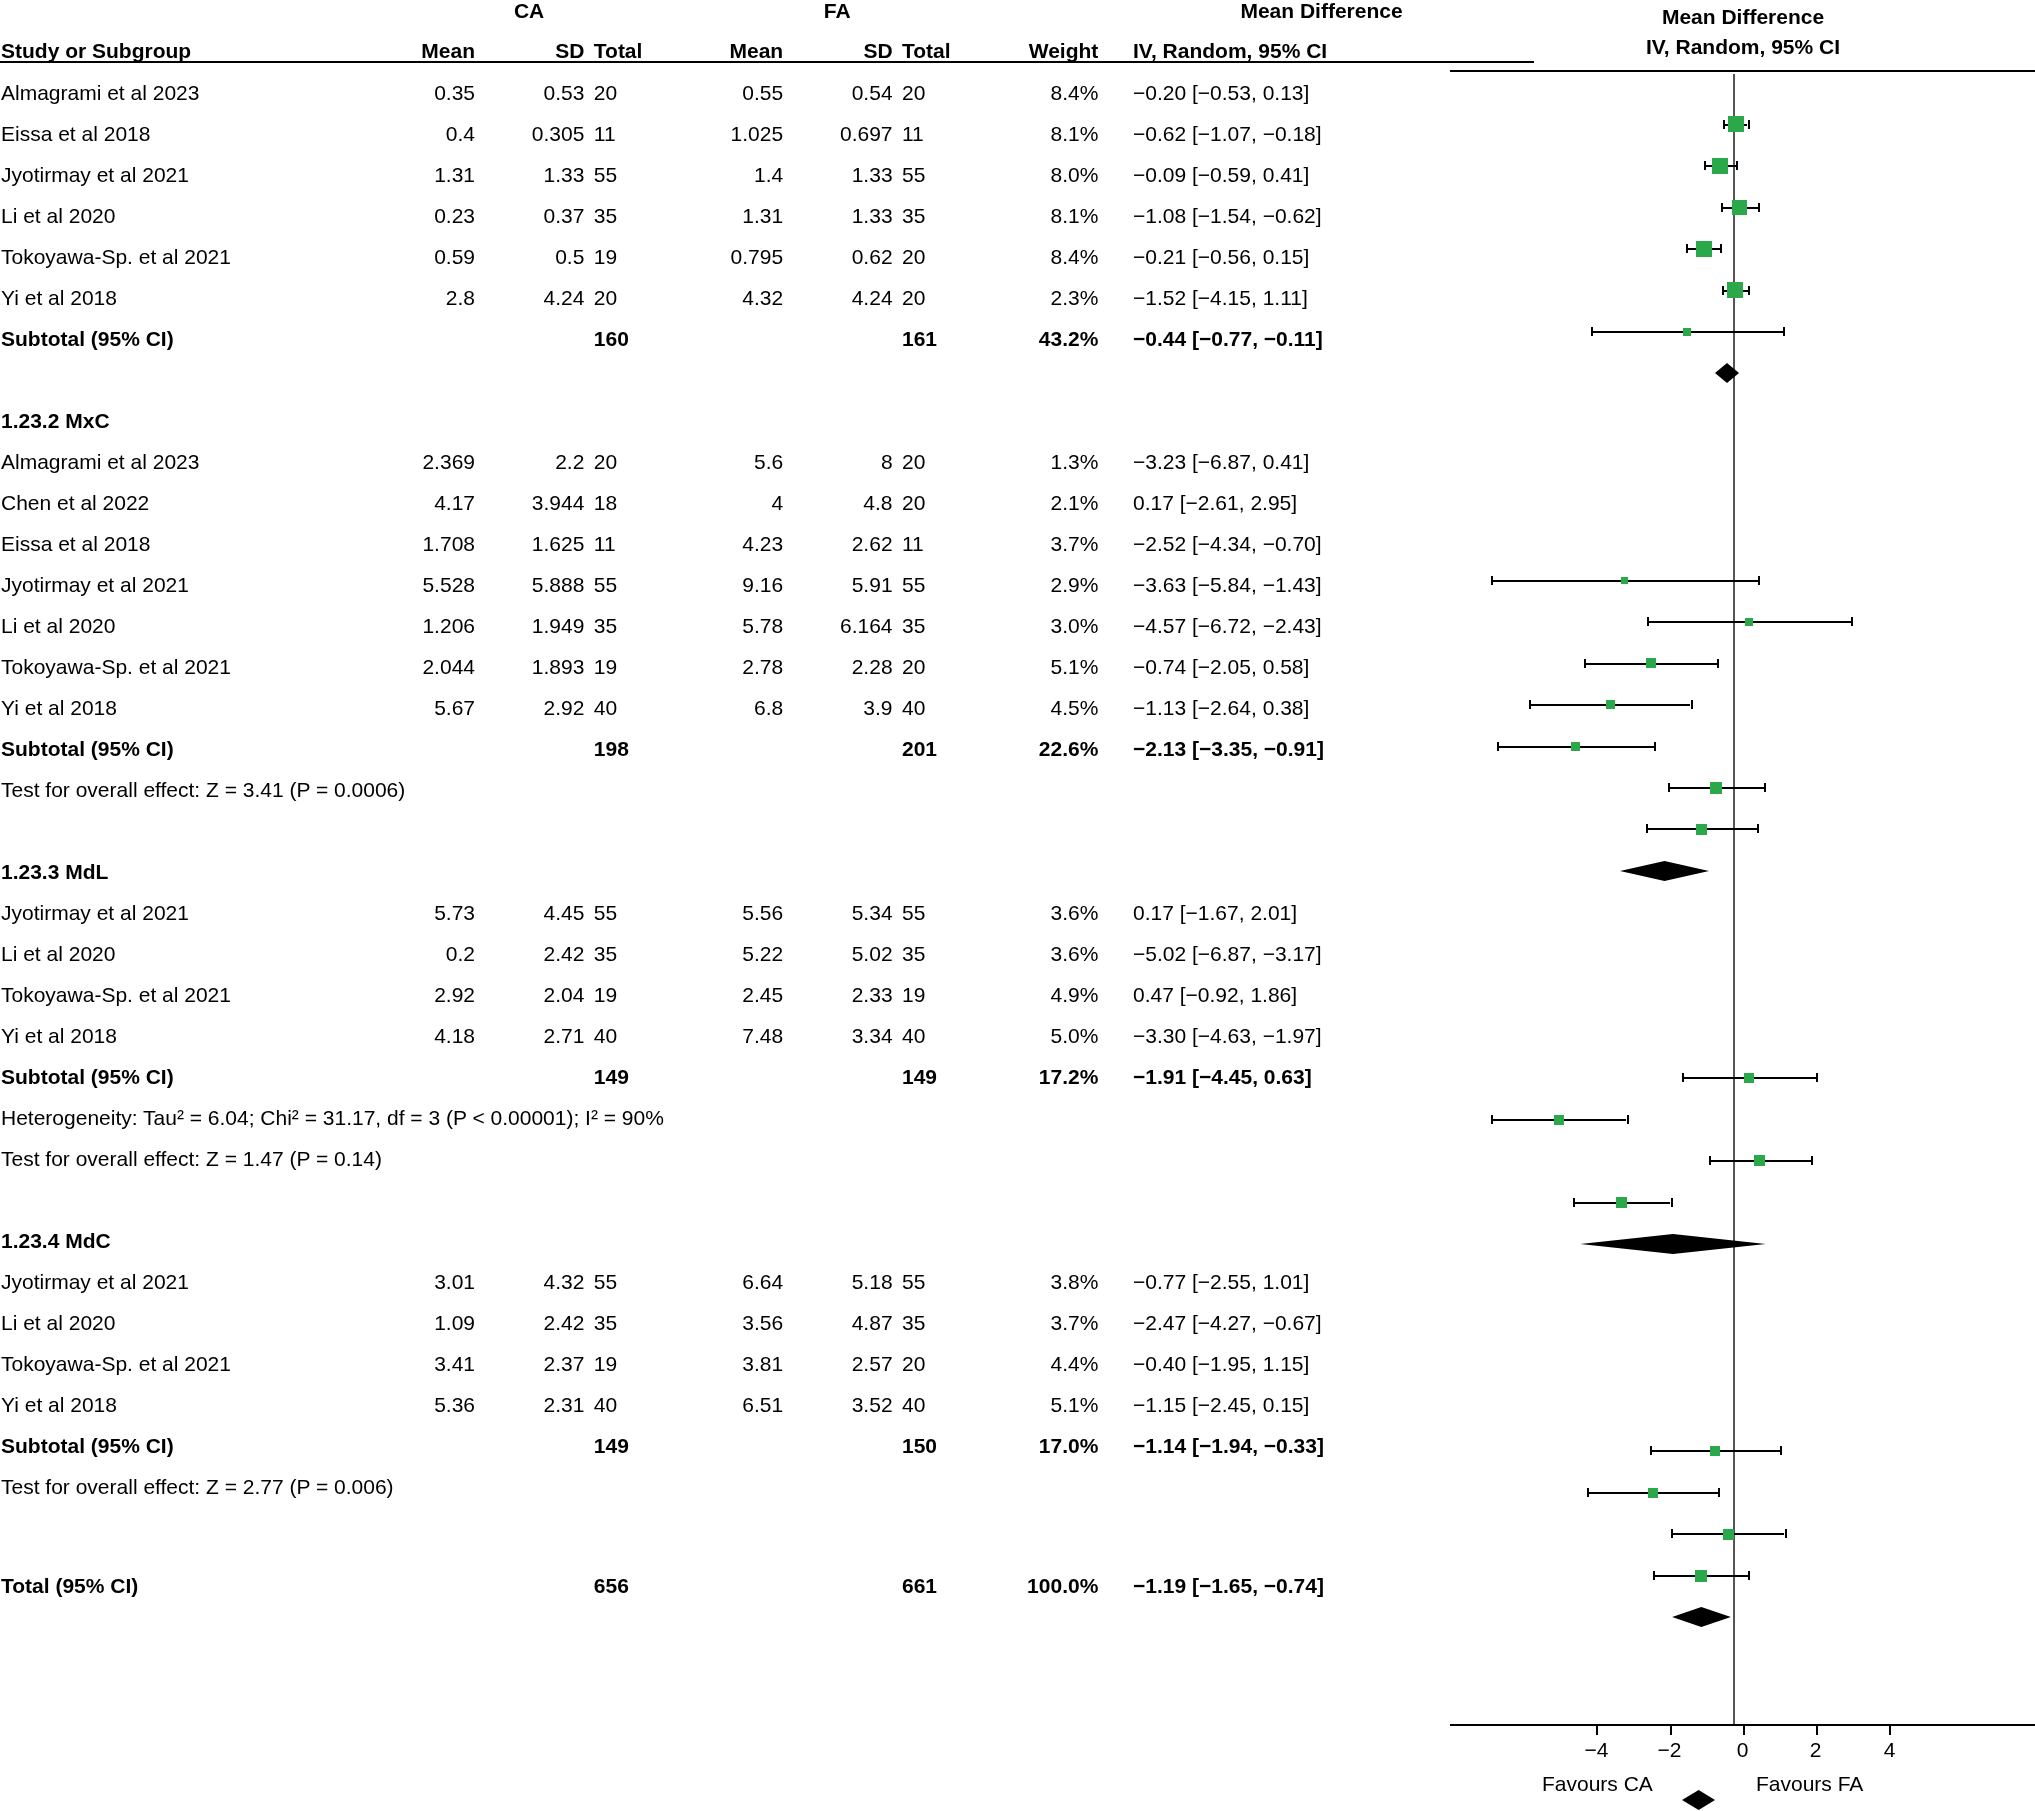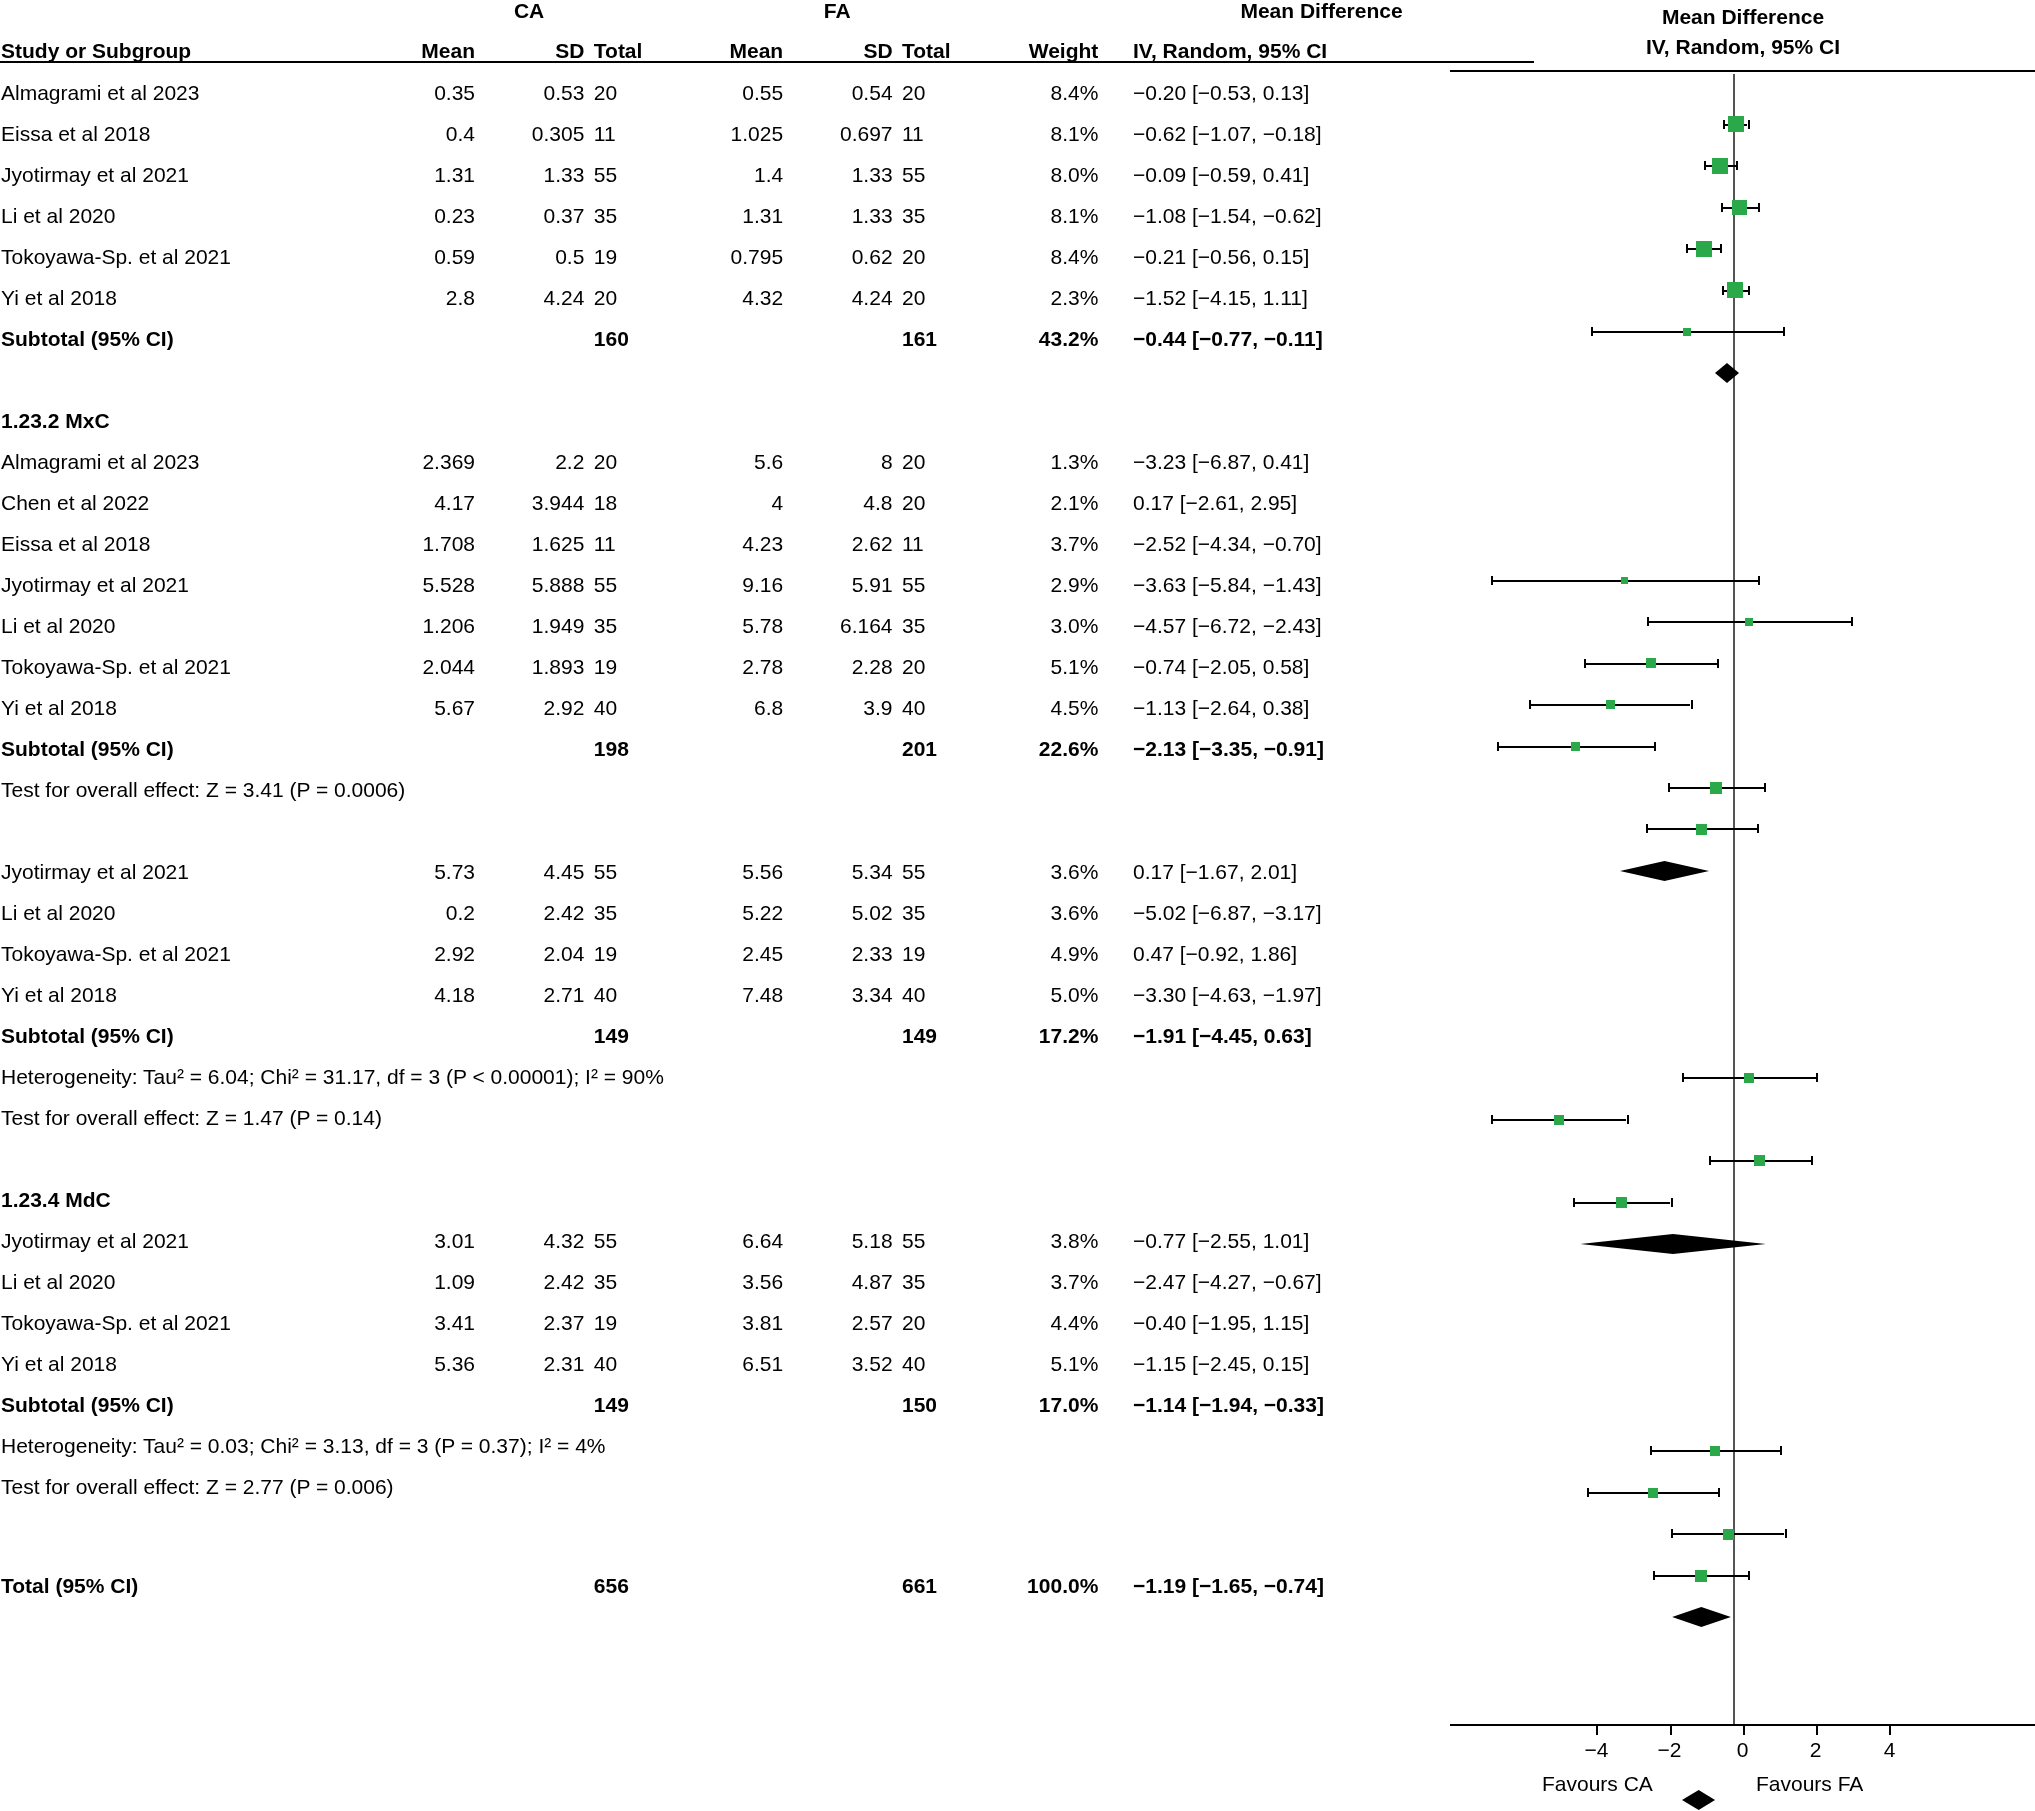--- a/index.html
+++ b/index.html
@@ -290,20 +290,23 @@
             <td class="c-tot">201</td>
             <td class="c-wt">22.6%</td>
             <td class="c-ci">−2.13 [−3.35, −0.91]</td>
           </tr>
           <tr class="row het">
             <td class="c-study" colspan="9">Test for overall effect: Z = 3.41 (P = 0.0006)</td>
           </tr>
           <tr>
             <td colspan="9" style="height: 41px;"></td>
           </tr>
+          <tr class="row sub-head">
+            <td class="c-study" colspan="9">1.23.3 MdL</td>
+          </tr>
           <tr class="row ">
             <td class="c-study">Jyotirmay et al 2021</td>
             <td class="c-num">5.73</td>
             <td class="c-num">4.45</td>
             <td class="c-tot">55</td>
             <td class="c-num">5.56</td>
             <td class="c-num">5.34</td>
             <td class="c-tot">55</td>
             <td class="c-wt">3.6%</td>
             <td class="c-ci">0.17 [−1.67, 2.01]</td>
@@ -411,23 +414,20 @@
           <tr class="row bold">
             <td class="c-study">Subtotal (95% CI)</td>
             <td class="c-num"></td>
             <td class="c-num"></td>
             <td class="c-tot">149</td>
             <td class="c-num"></td>
             <td class="c-num"></td>
             <td class="c-tot">150</td>
             <td class="c-wt">17.0%</td>
             <td class="c-ci">−1.14 [−1.94, −0.33]</td>
-          </tr>
-          <tr class="row het">
-            <td class="c-study" colspan="9">Heterogeneity: Tau² = 0.03; Chi² = 3.13, df = 3 (P = 0.37); I² = 4%</td>
           </tr>
           <tr class="row het">
             <td class="c-study" colspan="9">Test for overall effect: Z = 2.77 (P = 0.006)</td>
           </tr>
           <tr>
             <td colspan="9" style="height: 41px;"></td>
           </tr>
           <tr>
             <td colspan="9" style="height: 17.4px;"></td>
           </tr>

